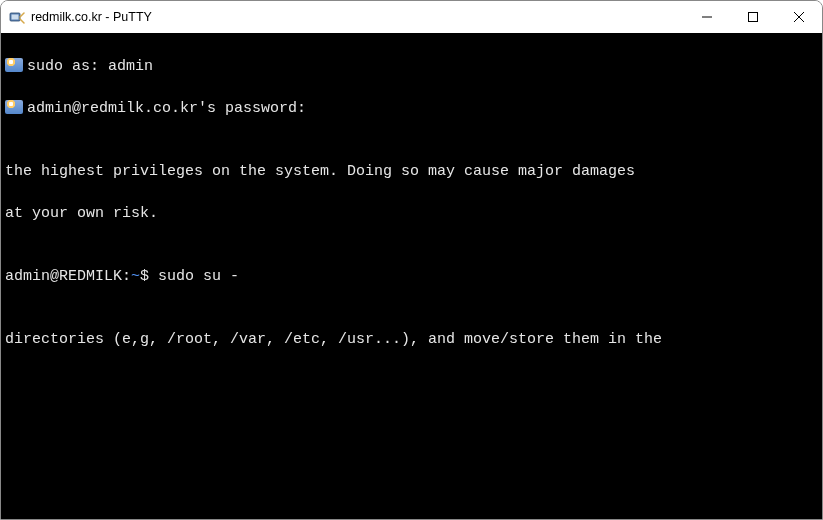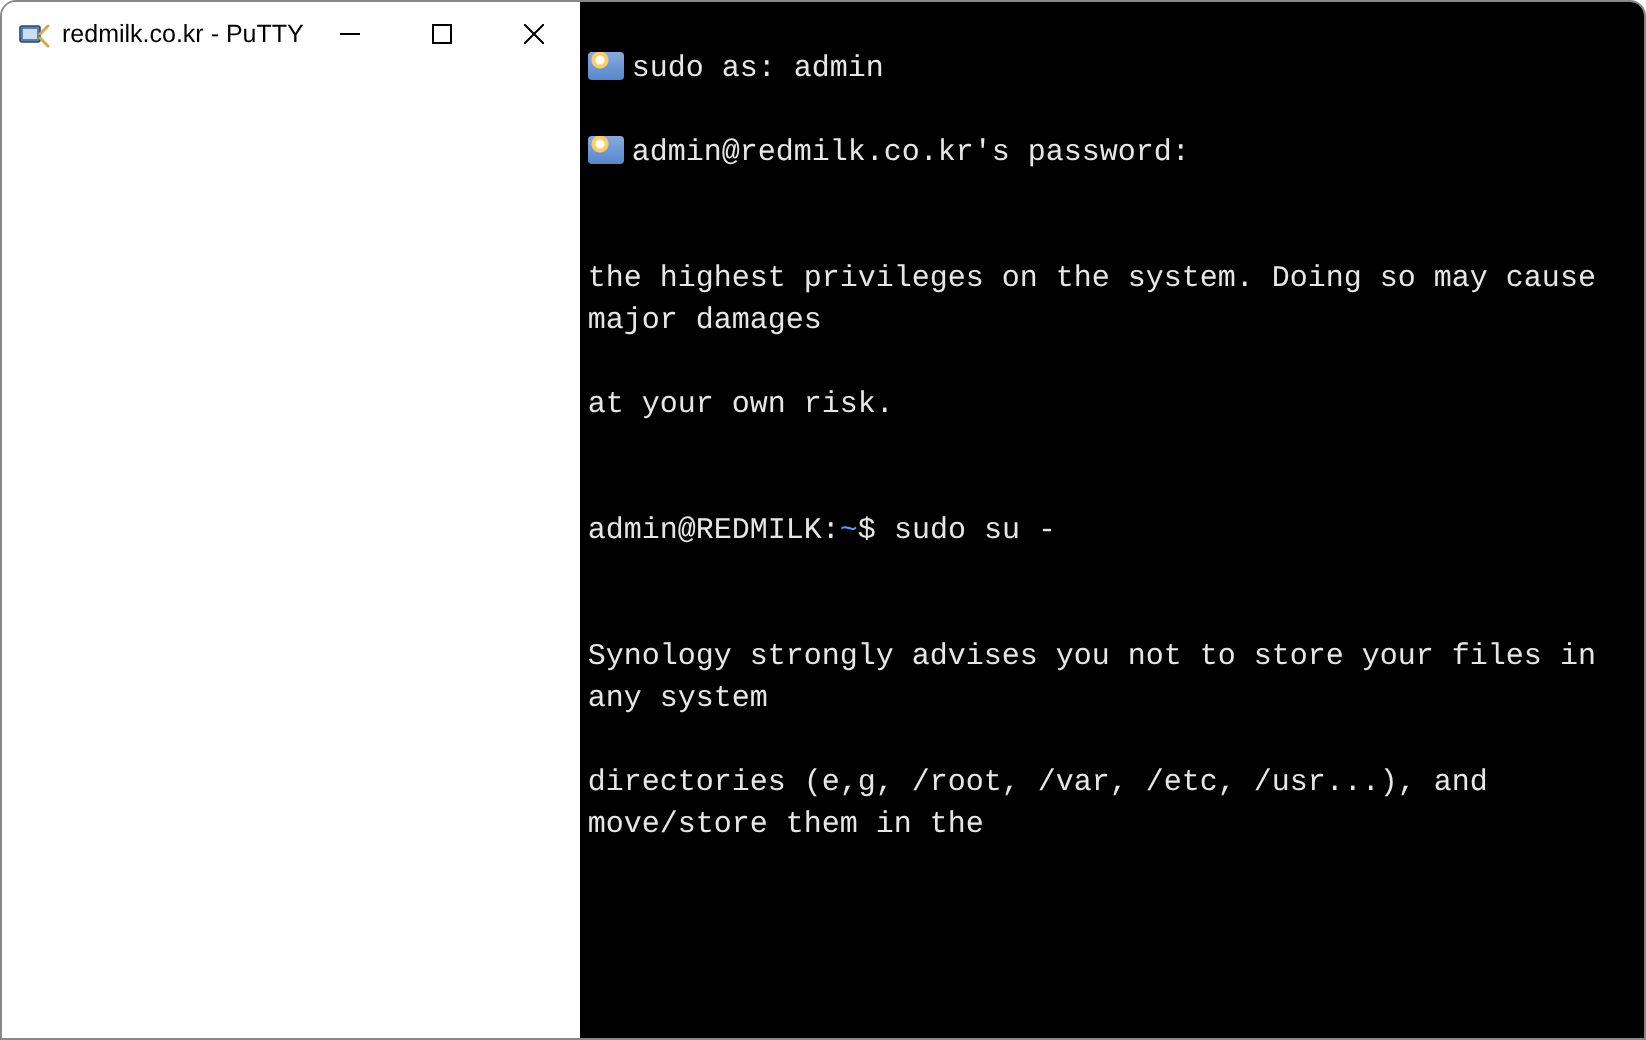--- a/index.html
+++ b/index.html
@@ -7,21 +7,21 @@
     font-family: "Segoe UI", Tahoma, sans-serif;
     background: #fff;
     width: 823px;
     height: 520px;
     overflow: hidden;
   }
   .window {
     width: 823px;
     height: 520px;
     display: flex;
-    flex-direction: row;
+    flex-direction: column;
     border: 1px solid #888;
     border-radius: 8px 8px 0 0;
     overflow: hidden;
   }
   .titlebar {
     height: 32px;
     background: #fff;
     display: flex;
     align-items: center;
     padding: 0 0 0 8px;
@@ -118,21 +118,20 @@
 
   <div class="terminal">
 <span class="term-line with-icon"><span>sudo as: admin</span></span>
 <span class="term-line with-icon"><span>admin@redmilk.co.kr's password:</span></span>
 <span class="term-line"><span></span></span>
 <span class="term-line"><span>the highest privileges on the system. Doing so may cause major damages</span></span>
 <span class="term-line"><span>at your own risk.</span></span>
 <span class="term-line"><span></span></span>
 <span class="term-line"><span class="green">admin@REDMILK</span><span class="white">:</span><span class="blue">~</span><span class="white">$</span> <span class="white">sudo su -</span></span>
 <span class="term-line"><span></span></span>
-<span class="term-line"><span>Synology strongly advises you not to store your files in any system</span></span>
 <span class="term-line"><span>directories (e,g, /root, /var, /etc, /usr...), and move/store them in the</span></span>
 
 
 
 
 <span class="term-line"><span></span></span>
 
 
 
 

